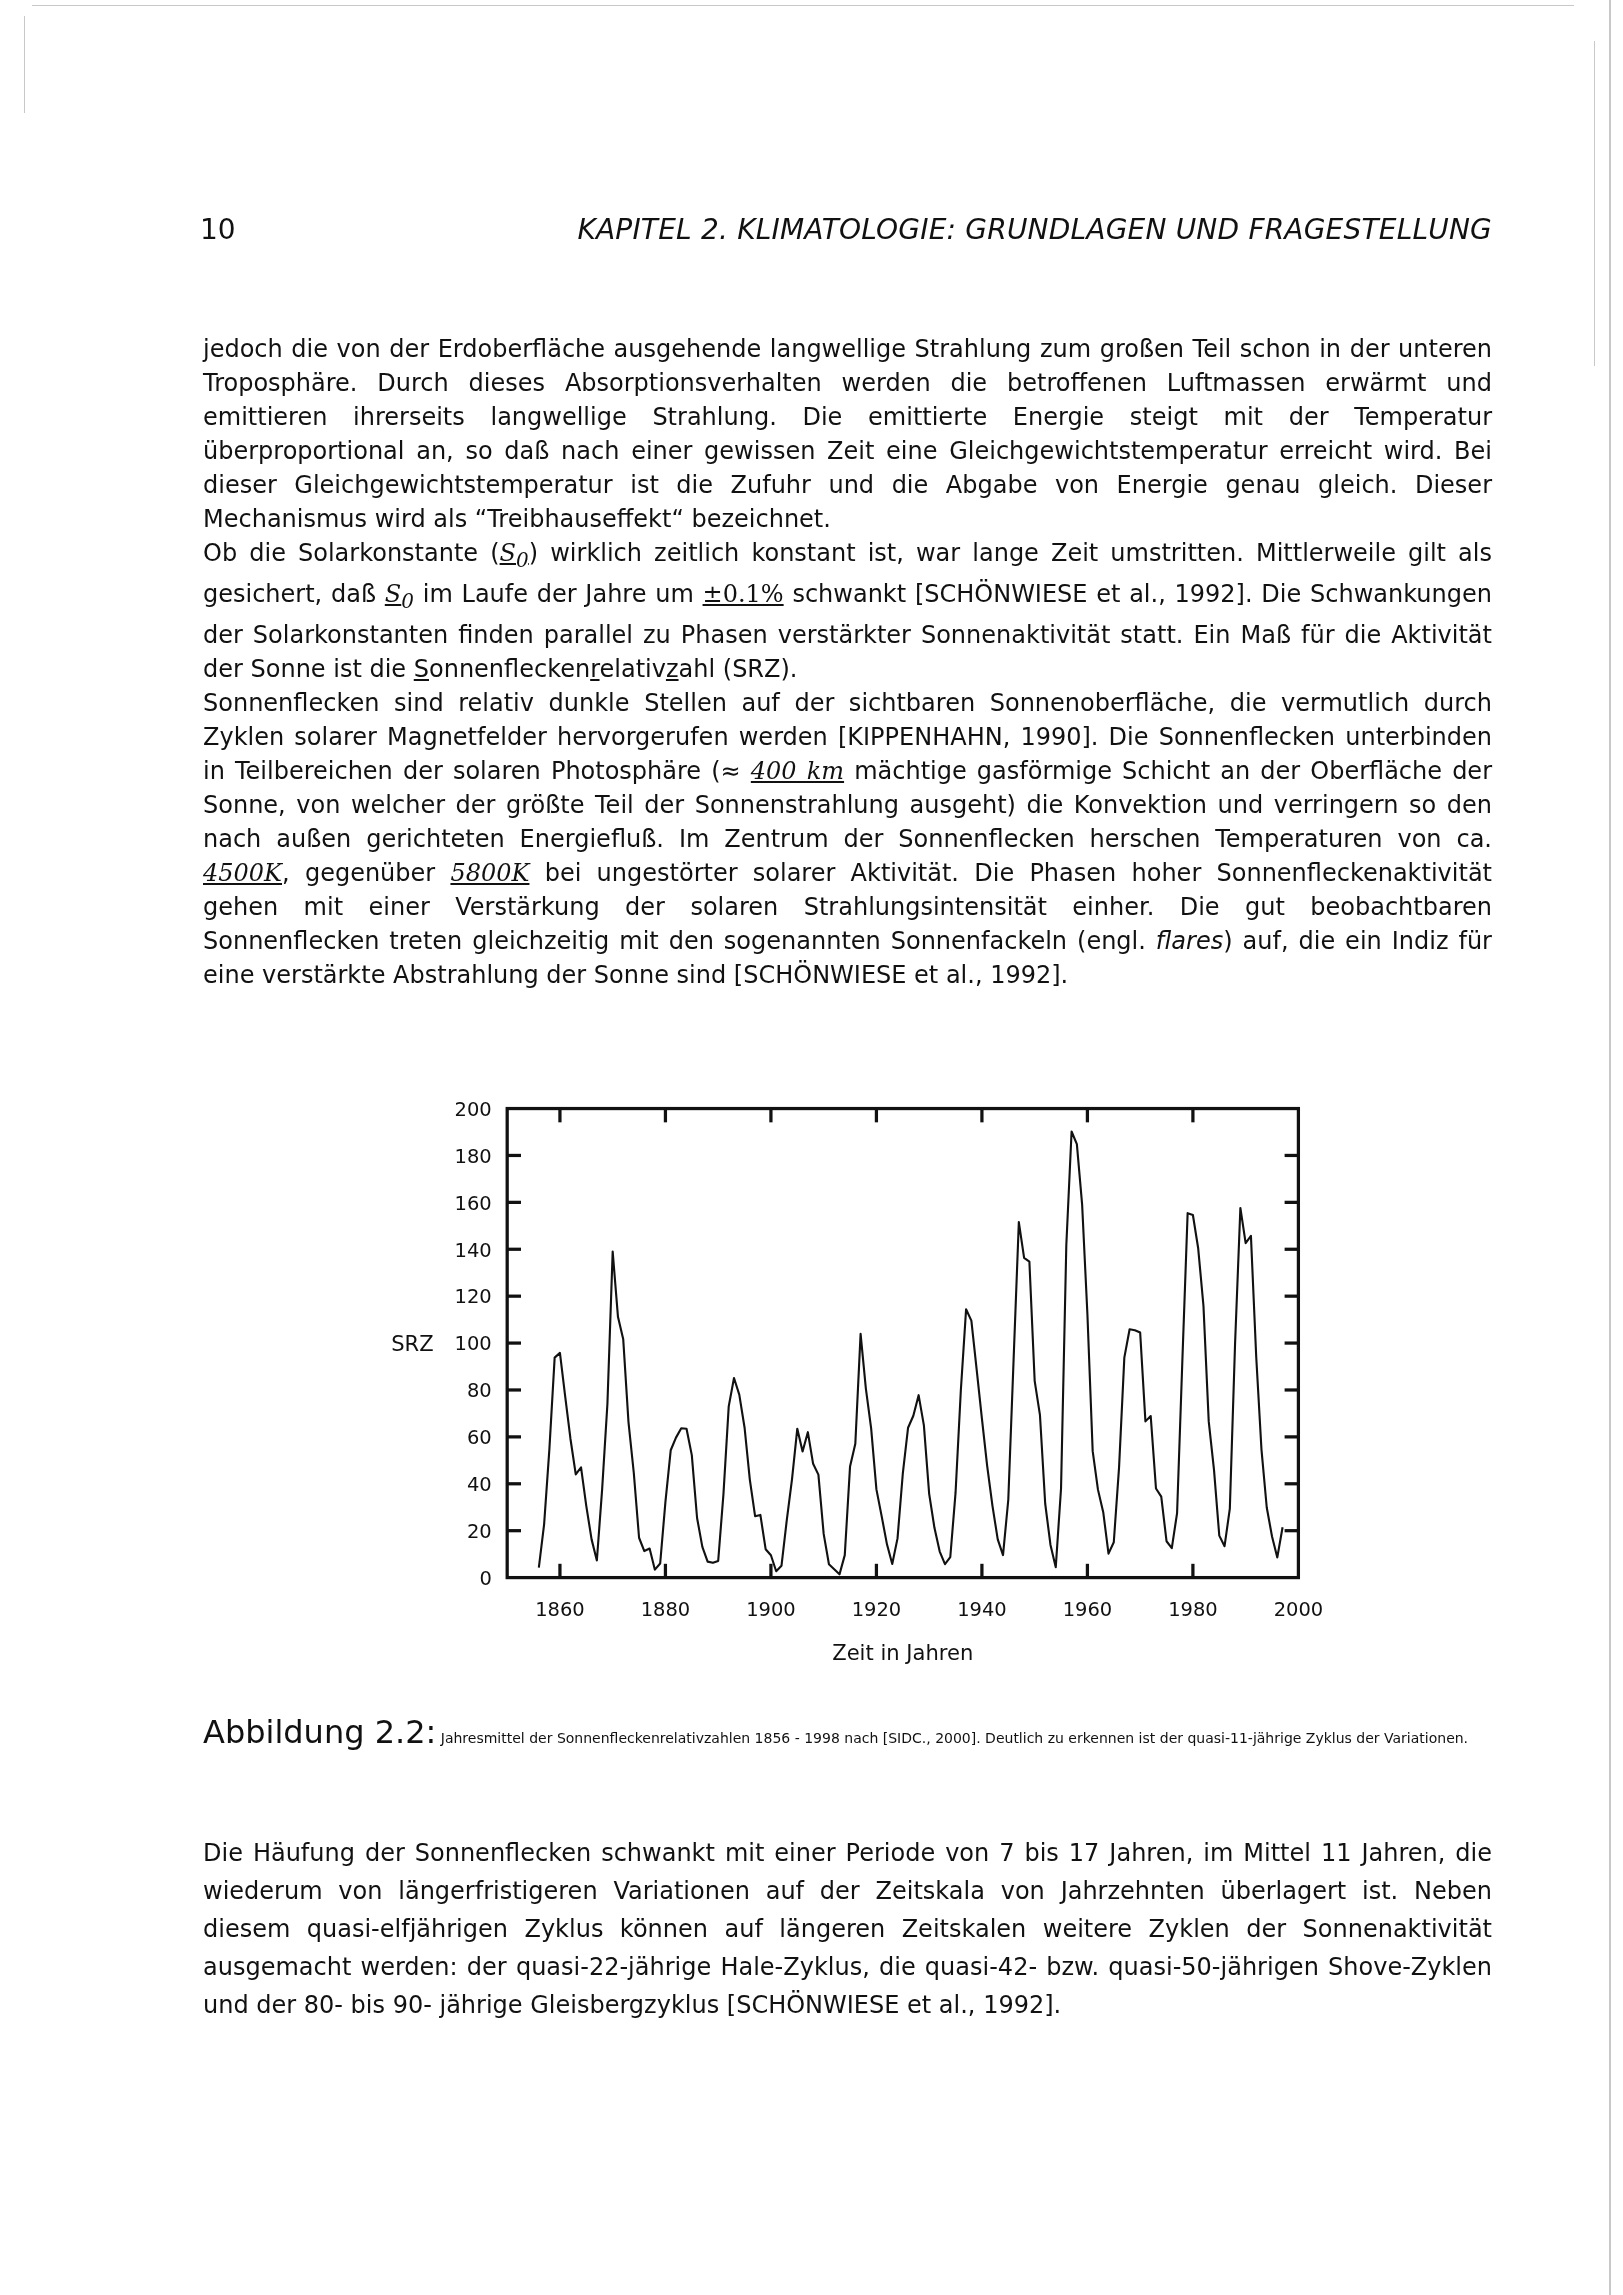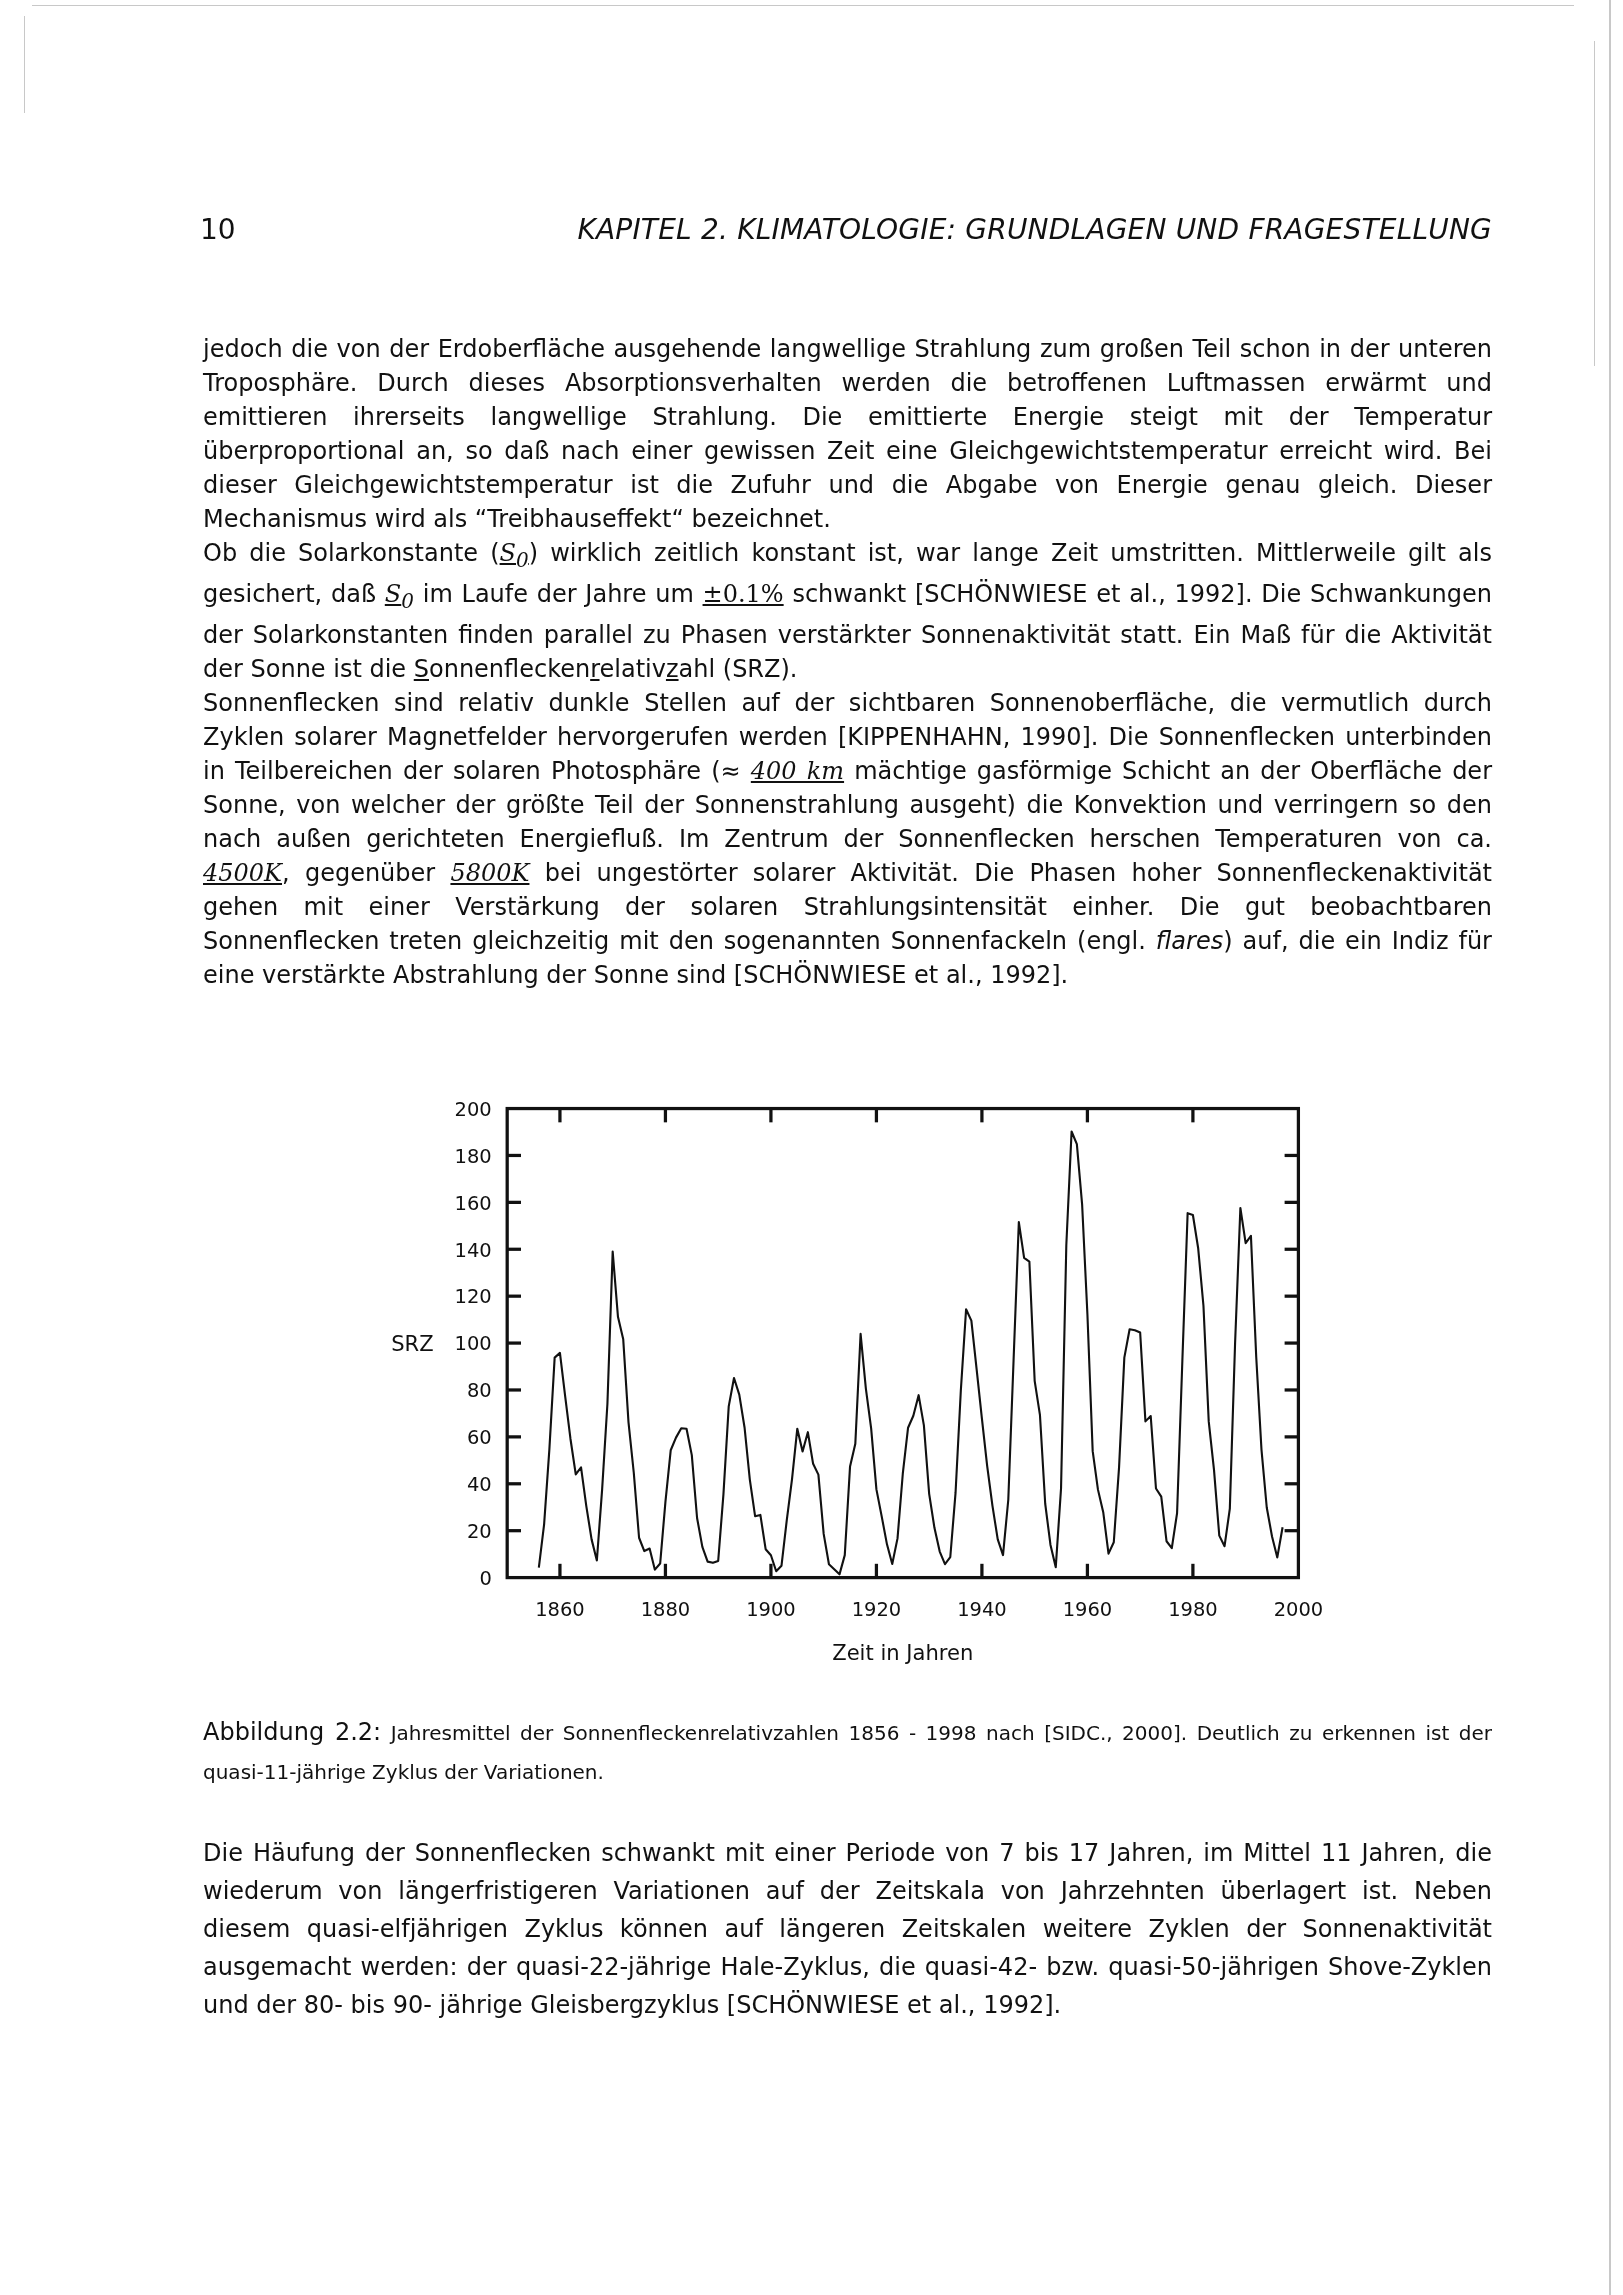--- a/index.html
+++ b/index.html
@@ -12,22 +12,22 @@
   .para p { margin:0; }
   #body-text { top:332px; line-height:34px; }
   #bottom-text { top:1834px; line-height:38px; }
   .math { font-family:"DejaVu Serif", serif; font-style:italic;text-decoration:underline; }
   .ul { text-decoration:underline; }
   #figure { position:absolute; left:0; top:0; width:1623px; height:2295px; pointer-events:none; }
   #figure svg { position:absolute; left:0; top:0; }
   .tick-label { font-family:"DejaVu Sans", sans-serif; font-size:24px; fill:#111; }
   .axis-label { font-family:"DejaVu Sans", sans-serif; font-size:26px; fill:#111; }
   #caption { position:absolute; left:203px; top:1714px; width:1289px; line-height:37px; text-align:justify; text-align-last:left; }
-  #caption .cap-label { font-size:24px; }
-  #caption .cap-text { font-size:20px; }
+  #caption .cap-label { font-size:32px; }
+  #caption .cap-text { font-size:14px; }
 </style>
 </head>
 <body>
 
 <div class="scan-line" style="left:32px;top:4.9px;width:1542px;height:0.8px;"></div>
 <div class="scan-line" style="left:23.5px;top:16px;width:1.6px;height:97px;"></div>
 <div class="scan-line" style="left:1594px;top:41px;width:0.8px;height:325px;"></div>
 <div class="scan-line" style="left:1609px;top:0px;width:1.6px;height:2295px;"></div>
 
 <div id="page-num">10</div>

